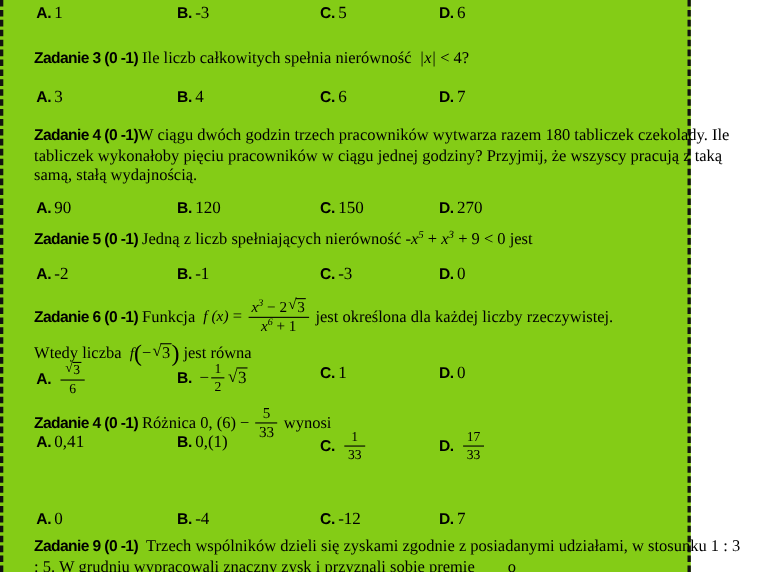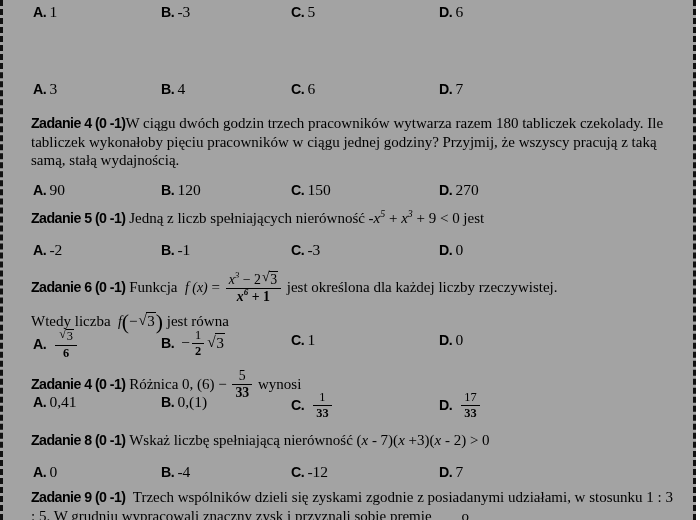--- a/index.html
+++ b/index.html
@@ -9,26 +9,26 @@
   }
   body {
     width: 700px;
     height: 520px;
     overflow: hidden;
     font-family: "Liberation Serif", "DejaVu Serif", serif;
     color: #000000;
   }
   .page {
     position: relative;
-    width: 696px;
+    width: 628px;
     height: 520px;
     box-sizing: border-box;
     border-left: 3px dashed #111111;
     border-right: 3px dashed #111111;
-    background: #a3a3a3;
+    background: #84cc16;
   }
   .content {
     position: absolute;
     left: 28px;
     top: 0;
     width: 650px;
     height: 520px;
   }
 
   
@@ -72,21 +72,21 @@
     letter-spacing: -0.4px;
     margin-right: 3px;
   }
   .ans .val {
     font-family: "Liberation Serif", "DejaVu Serif", serif;
     font-size: 15.5px;
   }
   .col-a { left: 2px; }
   .col-b { left: 130px; }
   .col-c { left: 260px; }
-  .col-d { left: 408px; }
+  .col-d { left: 368px; }
 
   
   .mi { font-style: italic; font-family: "Liberation Serif", "DejaVu Serif", serif; }
   sup.exp { font-size: 0.66em; vertical-align: super; line-height: 0; font-style: italic; }
 
   .frac {
     display: inline-block;
     vertical-align: middle;
     text-align: center;
     line-height: 1.05;
@@ -96,21 +96,20 @@
     top: -1px;
   }
   .frac .num {
     display: block;
     padding: 0 3px 1px 3px;
     border-bottom: 1.3px solid #000;
   }
   .frac .den {
     display: block;
     padding: 1px 3px 0 3px;
-    font-weight: bold;
   }
   .frac.small { font-size: 0.8em; }
 
   .sqrt {
     display: inline-block;
     position: relative;
     padding-left: 0.52em;
     margin-left: 1px;
   }
   .sqrt::before {
@@ -172,20 +171,25 @@
         <span class="letter">B.</span><span class="val">-3</span>
       </div>
       <div class="ans col-c">
         <span class="letter">C.</span><span class="val">5</span>
       </div>
       <div class="ans col-d">
         <span class="letter">D.</span><span class="val">6</span>
       </div>
     </div>
 
+    <div class="task" id="task3">
+      <span class="tasklabel">Zadanie 3 (0 -1)</span>
+      <span class="qtext">Ile liczb całkowitych spełnia nierówność</span>
+      <span class="qtext">&nbsp;<span class="mi">|x|</span> &lt; 4?</span>
+    </div>
 
     <div class="answers" id="ans3">
       <div class="ans col-a">
         <span class="letter">A.</span><span class="val">3</span>
       </div>
       <div class="ans col-b">
         <span class="letter">B.</span><span class="val">4</span>
       </div>
       <div class="ans col-c">
         <span class="letter">C.</span><span class="val">6</span>
@@ -309,25 +313,20 @@
       <div class="ans col-d">
         <span class="letter">D.</span><span class="val">
           <span class="frac small">
             <span class="num">17</span>
             <span class="den">33</span>
           </span>
         </span>
       </div>
     </div>
 
-    <div class="task" id="task8">
-      <span class="tasklabel">Zadanie 8 (0 -1)</span>
-      <span class="qtext">Wskaż liczbę spełniającą nierówność</span>
-      <span class="qtext">(<span class="mi">x</span> - 7)(<span class="mi">x</span> +3)(<span class="mi">x</span> - 2) &gt; 0</span>
-    </div>
 
     <div class="answers" id="ans8">
       <div class="ans col-a">
         <span class="letter">A.</span><span class="val">0</span>
       </div>
       <div class="ans col-b">
         <span class="letter">B.</span><span class="val">-4</span>
       </div>
       <div class="ans col-c">
         <span class="letter">C.</span><span class="val">-12</span>

